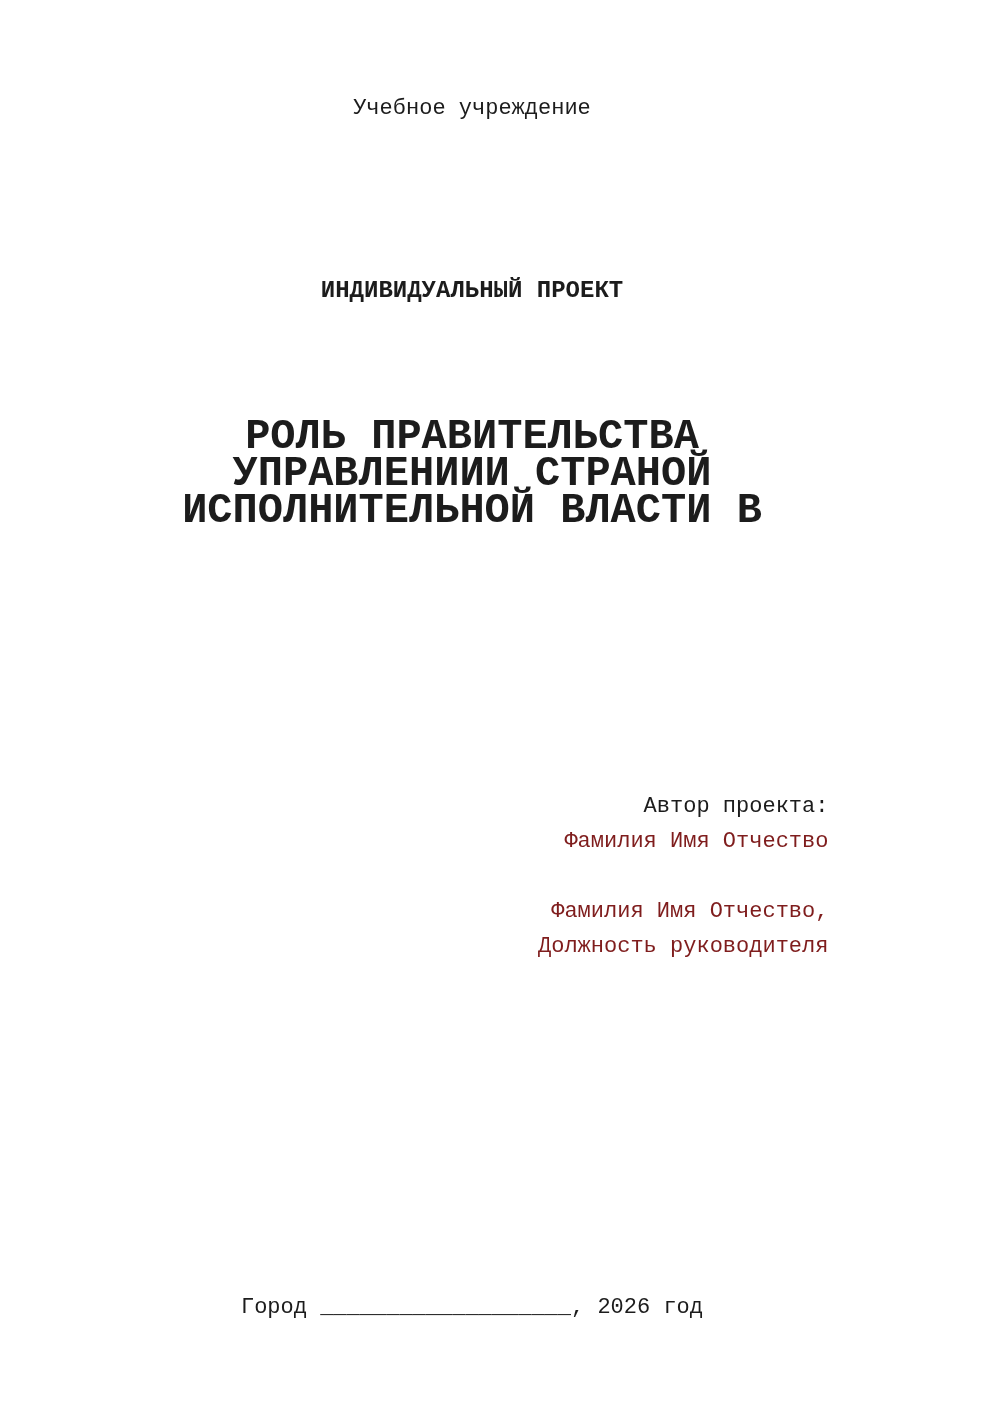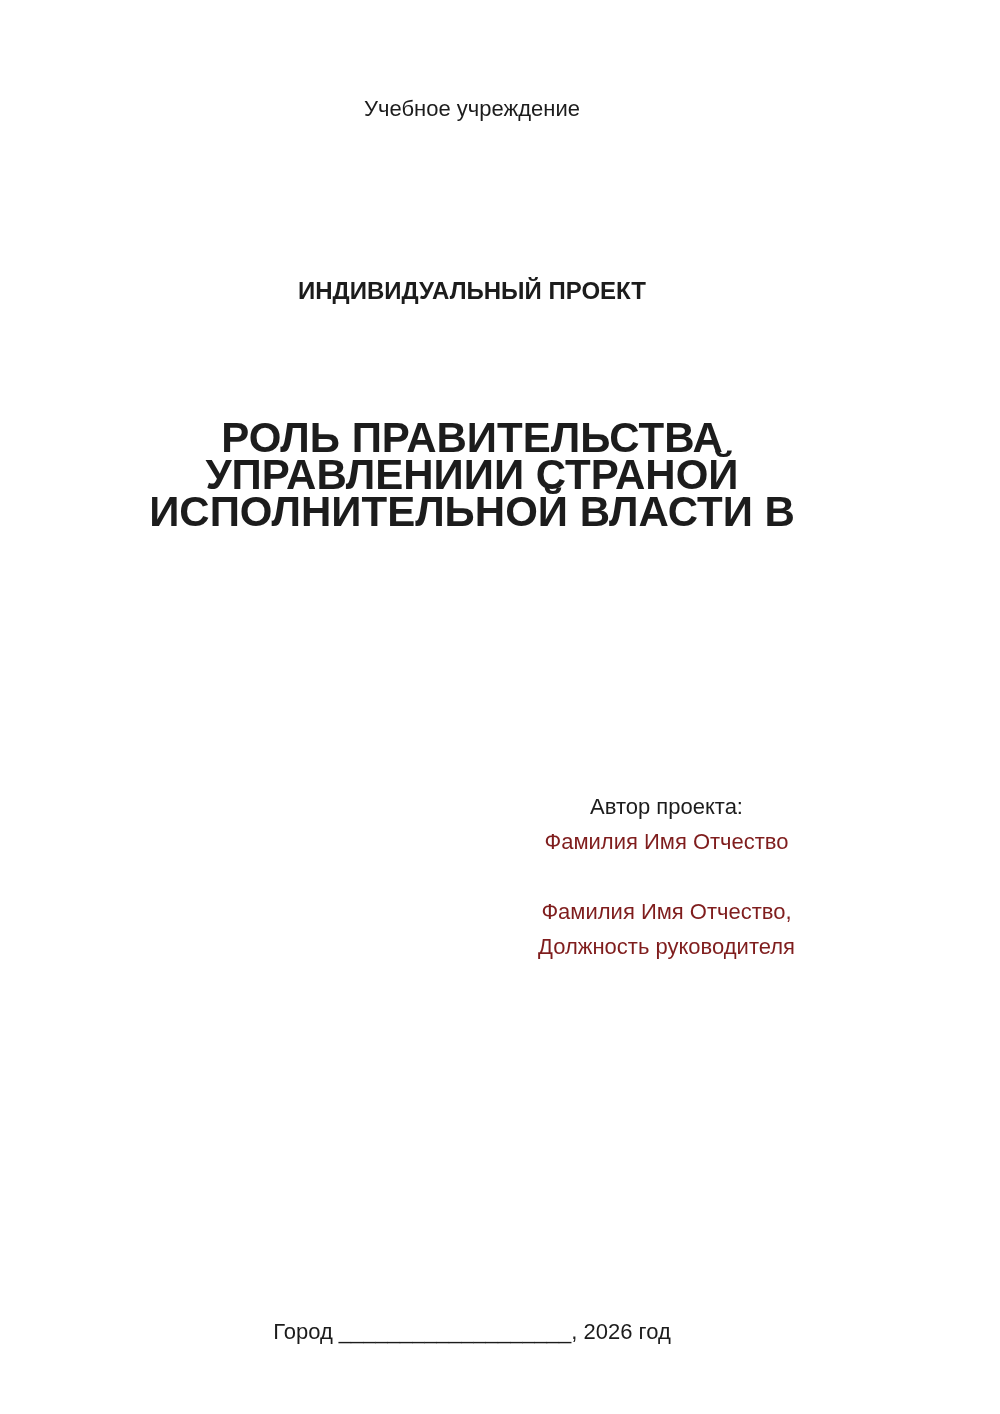--- a/index.html
+++ b/index.html
@@ -5,21 +5,21 @@
   html, body {
     margin: 0;
     padding: 0;
     background: #ffffff;
   }
   .page {
     position: relative;
     width: 872px;
     height: 1414px;
     background: #ffffff;
-    font-family: Liberation Sans, sans-serif;
+    font-family: Liberation Mono, monospace;
     color: #1c1c1c;
     overflow: hidden;
   }
   .centered-band {
     position: absolute;
     left: 143px;
     right: 71px;
     text-align: center;
   }
   .institution {
@@ -38,35 +38,34 @@
     font-size: 42px;
     font-weight: bold;
     line-height: 37px;
   }
   .credits {
     position: absolute;
     left: 538px;
     top: 789px;
     font-size: 22px;
     line-height: 35px;
-    text-align: center;
+    text-align: right;
     white-space: nowrap;
   }
   .credits .gap {
     height: 35px;
   }
   .placeholder {
     color: #7f1d1d;
   }
   .footer-line {
     top: 1290px;
     font-size: 22px;
     line-height: 36px;
     white-space: nowrap;
-    margin-top: 24px;
   }
 </style>
 </head>
 <body>
 
 <div class="page">
 
   <div class="centered-band institution">Учебное учреждение</div>
 
   <div class="centered-band project-type">ИНДИВИДУАЛЬНЫЙ ПРОЕКТ</div>

